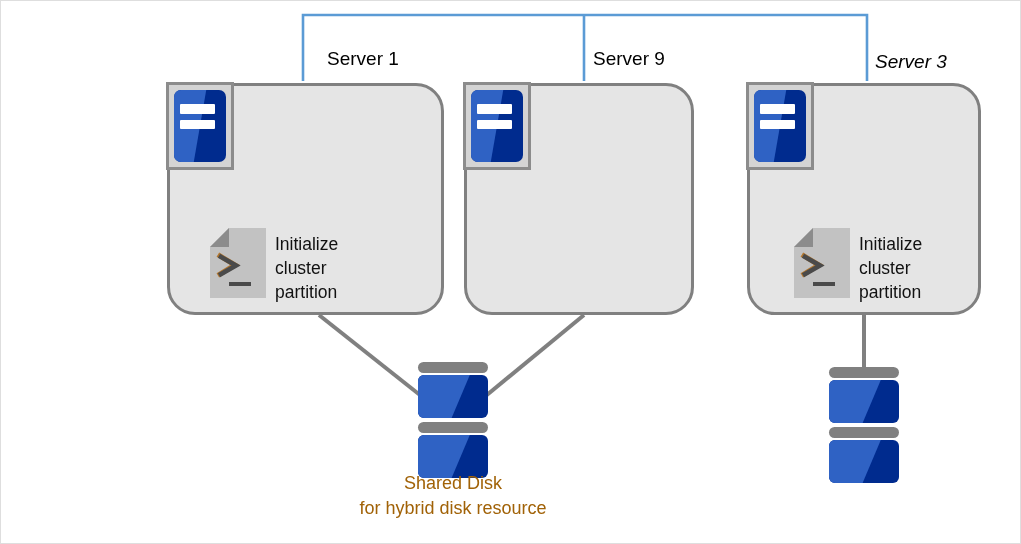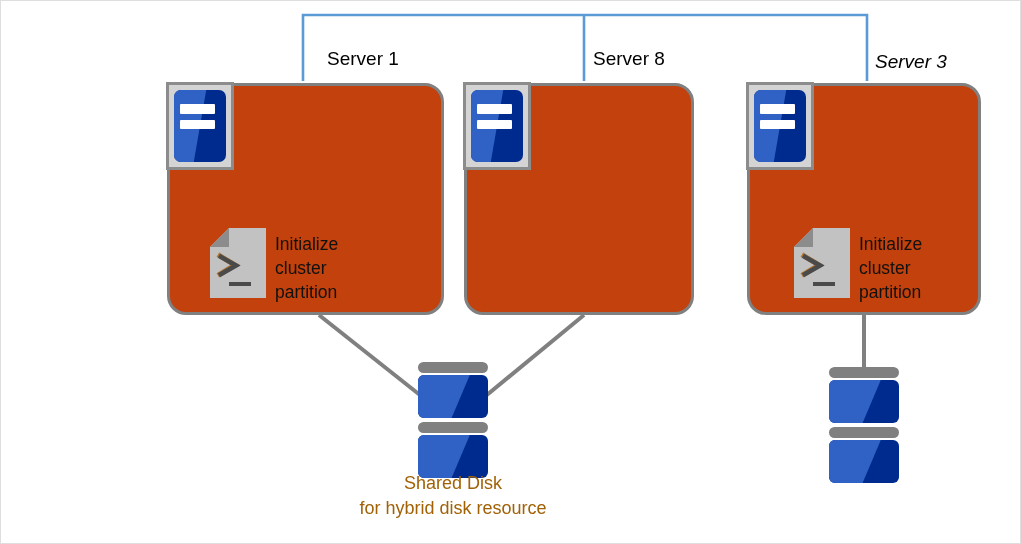--- a/index.html
+++ b/index.html
@@ -25,22 +25,22 @@
     top: 0;
     width: 1021px;
     height: 544px;
     pointer-events: none;
   }
 
   
   .server-box {
     position: absolute;
     border: 3px solid #808080;
-    border-radius: 19px;
-    background: #c2410c;
+    border-radius: 28px;
+    background: #e5e5e5;
     box-sizing: border-box;
   }
 
   
   .server-icon {
     position: absolute;
     width: 68px;
     height: 88px;
     background: #d4d4d4;
     border: 3px solid #8c8c8c;
@@ -177,21 +177,21 @@
     <g>
       <line x1="583" y1="314" x2="481" y2="398" stroke="#808080" stroke-width="4"></line>
     </g>
 
     <g>
       <line x1="863" y1="314" x2="863" y2="372" stroke="#808080" stroke-width="4"></line>
     </g>
   </svg>
 
   <div class="bracket-label" style="left:326px; top:47px;">Server 1</div>
-  <div class="bracket-label" style="left:592px; top:47px;">Server 8</div>
+  <div class="bracket-label" style="left:592px; top:47px;">Server 9</div>
   <div class="bracket-label" style="left:874px; top:50px;font-style:italic;">Server 3</div>
 
   <div class="server-box" style="left:166px; top:82px; width:277px; height:232px;">
     <div class="server-icon" style="left:-4px; top:-4px;">
       <div class="server-icon-inner">
         <div class="server-icon-light"></div>
         <div class="server-bar b1"></div>
         <div class="server-bar b2"></div>
       </div>
     </div>

